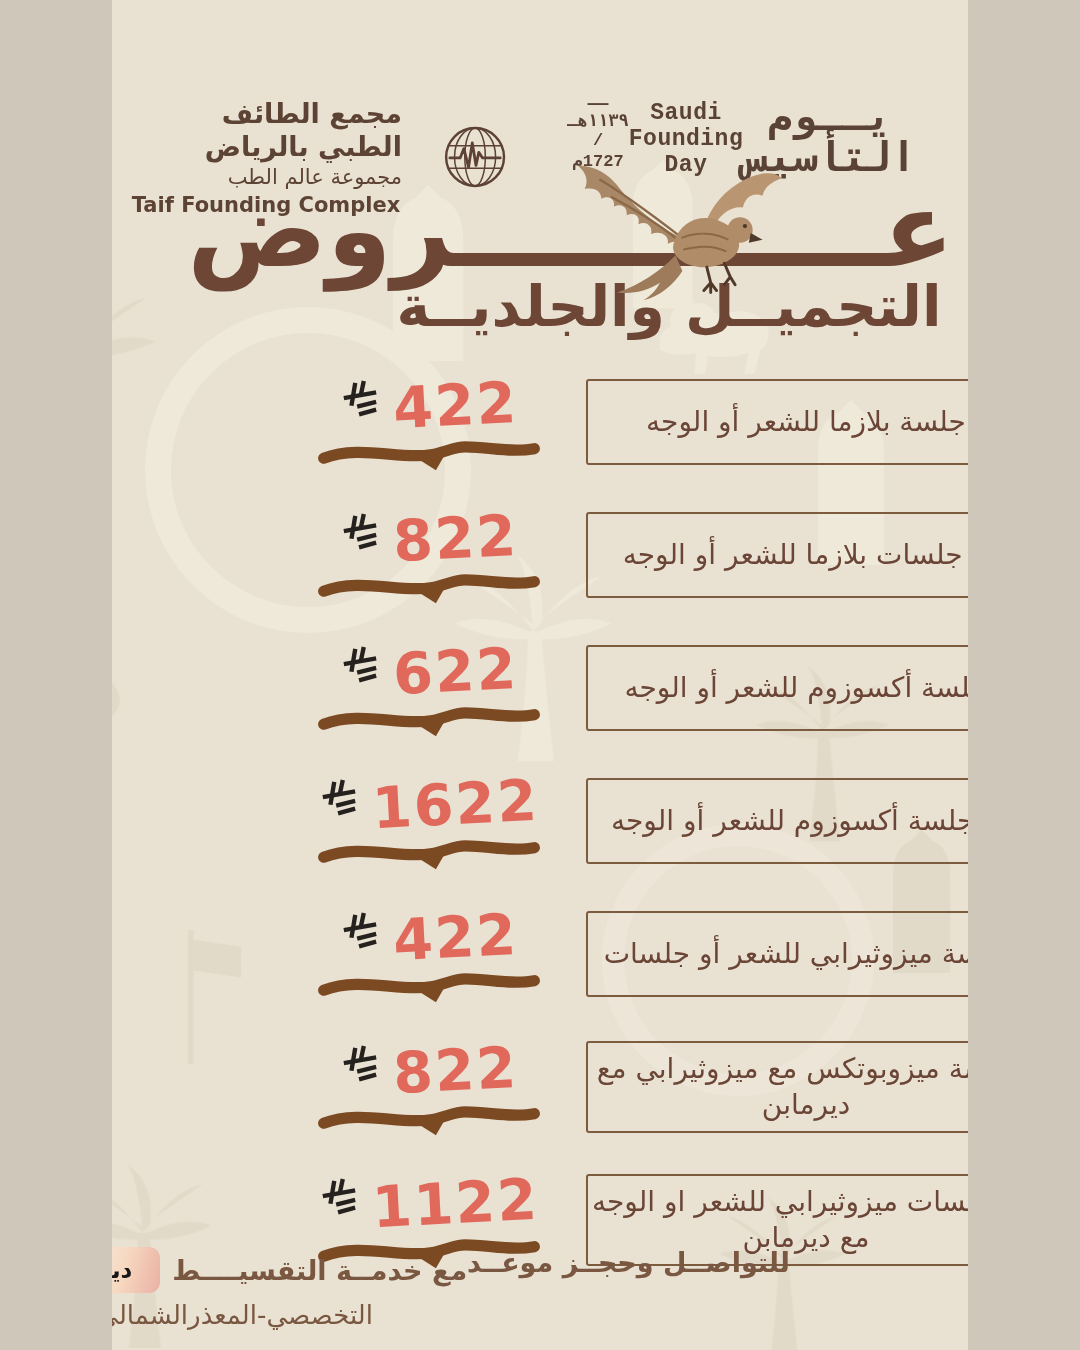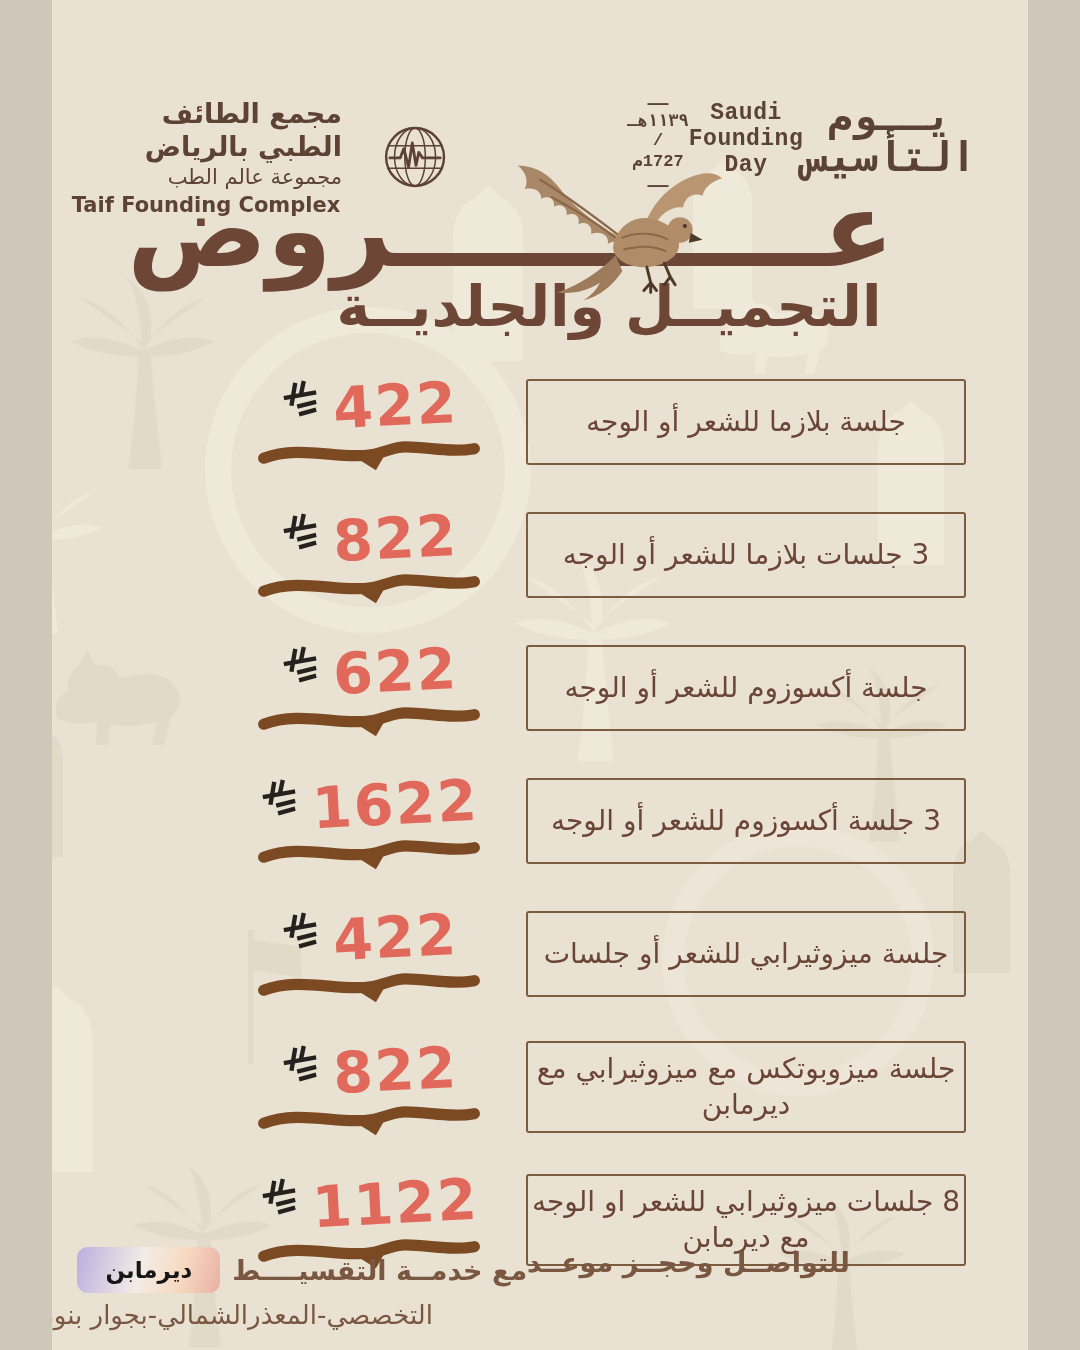--- a/index.html
+++ b/index.html
@@ -1,17 +1,17 @@
 <!DOCTYPE html>
 <html lang="ar"><head>
 <meta charset="utf-8">
 <style>
   html,body{margin:0;padding:0;background:#cfc8ba;}
   .poster{
-    position:relative; width:976px; height:1350px; margin:0 auto;
+    position:relative; width:856px; height:1350px; margin:0 auto;
     background:#e9e2d3; overflow:hidden;
     font-family:"DejaVu Sans", sans-serif; direction:rtl; color:#6b4536;
   }
   .wm{position:absolute; inset:0; z-index:0;}
   .layer{position:absolute; z-index:1;}
 
   
   .clinic{top:82px; left:18px; display:flex; align-items:center; gap:4px; direction:ltr;}
   .clinic-text{width:272px; text-align:right; color:#5d4334;}
   .clinic-ar1{font-size:27px; font-weight:bold; line-height:1.25;}

